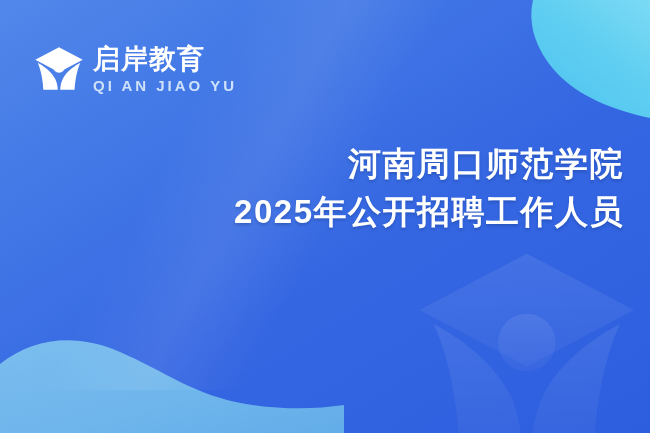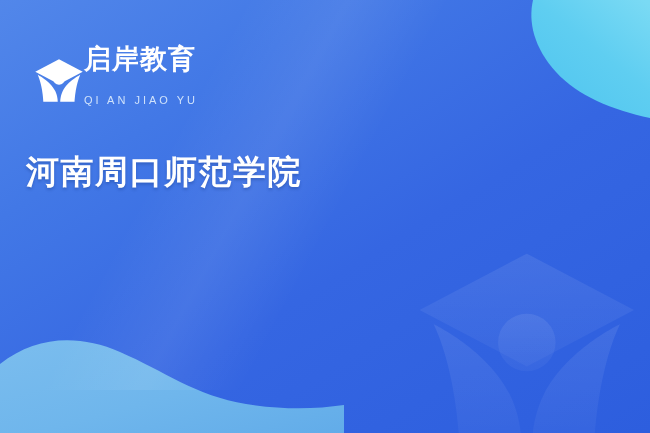--- a/index.html
+++ b/index.html
@@ -39,21 +39,22 @@
         rgba(255,255,255,0.00) 58%);
     pointer-events: none;
   }
 
   
   .logo {
     position: absolute;
     left: 34px;
     top: 44px;
     display: flex;
-    align-items: flex-end;
+    align-items: flex-start;
+    gap: 9px;
   }
 
   .logo-mark {
     width: 50px;
     height: 50px;
     flex: 0 0 auto;
     display: block;
   }
 
   .logo-text {
@@ -66,39 +67,38 @@
   .logo-cn {
     font-size: 27px;
     line-height: 1.06;
     font-weight: 700;
     color: #ffffff;
     letter-spacing: 1px;
     white-space: nowrap;
   }
 
   .logo-en {
-    margin-top: 21px;
-    font-size: 11px;
+    margin-top: 4px;
+    font-size: 15px;
     line-height: 1;
-    font-weight: 400;
+    font-weight: 700;
     color: #cfe2fb;
     letter-spacing: 3.0px;
     white-space: nowrap;
   }
 
   
   .headline {
     position: absolute;
     left: 0;
     right: 0;
     top: 140px;
-    text-align: left;
+    text-align: right;
     padding: 0 26px;
     box-sizing: border-box;
-    margin-top: 8px;
   }
 
   .headline-line {
     font-size: 33px;
     line-height: 48px;
     font-weight: 700;
     color: #ffffff;
     letter-spacing: 1.5px;
     white-space: nowrap;
     text-shadow: 0 2px 3px rgba(18, 52, 122, 0.33);
@@ -151,15 +151,16 @@
     </svg>
 
     <div class="logo-text">
       <div class="logo-cn">启岸教育</div>
       <div class="logo-en">QI AN JIAO YU</div>
     </div>
   </div>
 
   <div class="headline">
     <div class="headline-line">河南周口师范学院</div>
+    <div class="headline-line">2025年公开招聘工作人员</div>
   </div>
 
 </div>
 
 </body></html>

